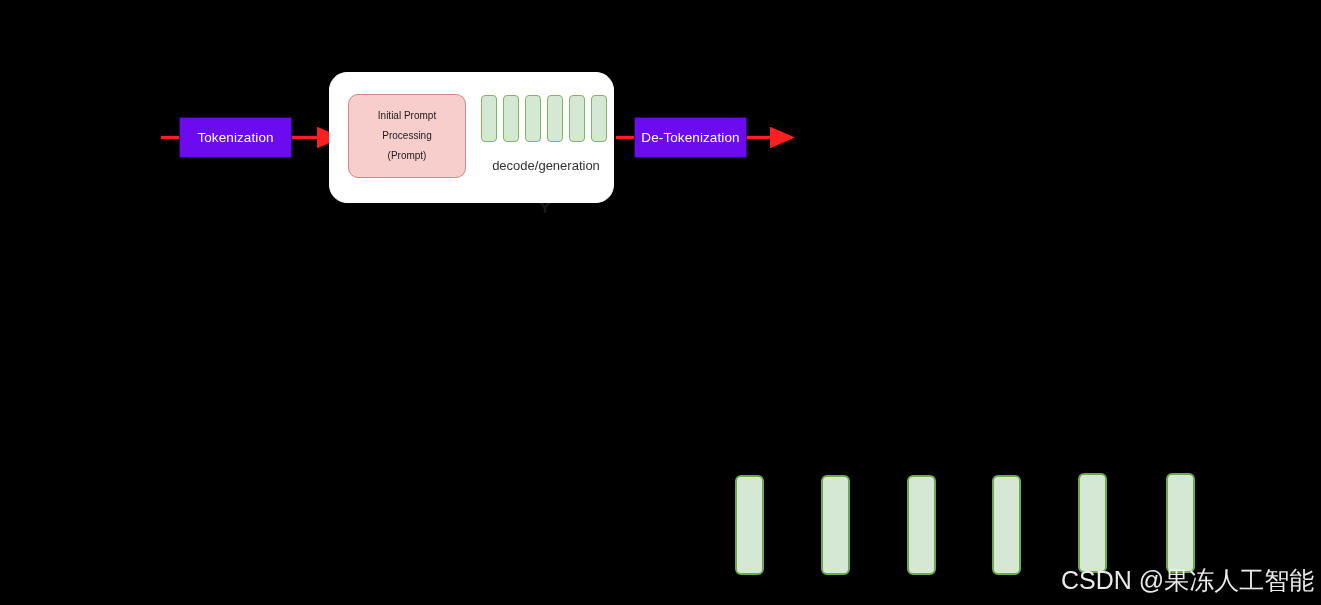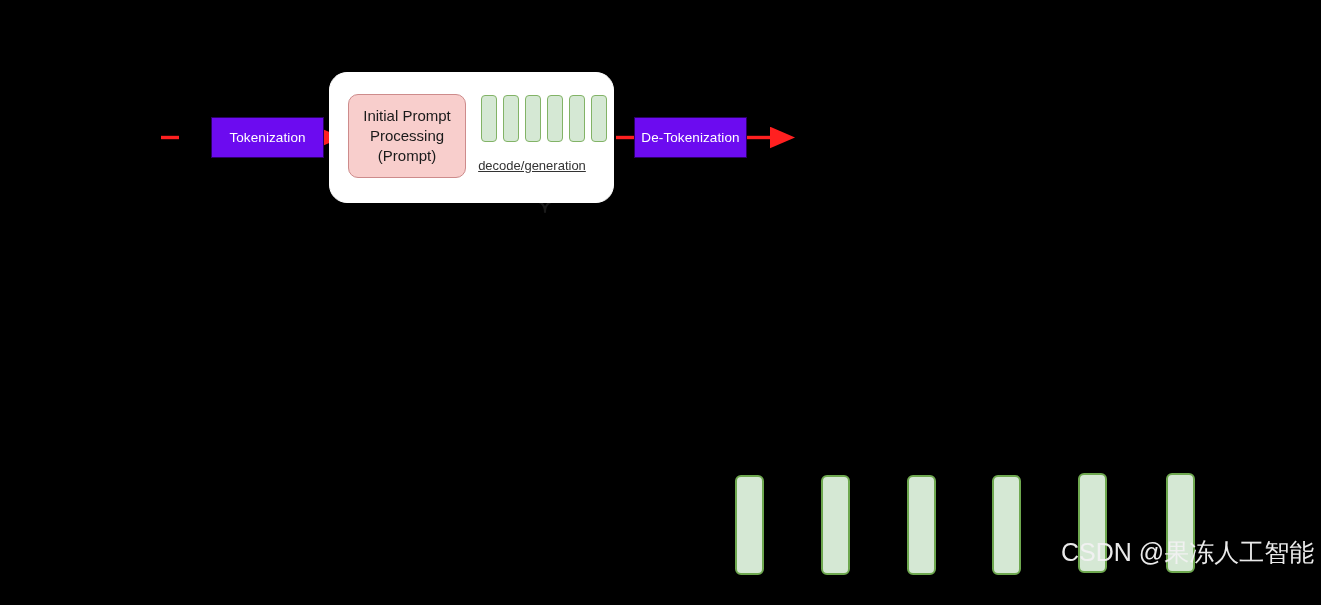--- a/index.html
+++ b/index.html
@@ -47,21 +47,21 @@
     border: 1px solid #ffffff;
     border-radius: 18px;
   }
 
   
   .prefill-box {
     background: #f8cecc;
     border: 1.3px solid #cd8b8b;
     border-radius: 10px;
     color: #1a1a1a;
-    font-size: 15px;
+    font-size: 10px;
     line-height: 20px;
     display: flex;
     flex-direction: column;
     align-items: center;
     justify-content: center;
     text-align: center;
   }
 
   
   .token-bar {
@@ -134,47 +134,47 @@
                Q479,201 492,201
                L533,201
                Q545,201 545,212
                Q545,201 557,201
                L598,201
                Q611,201 611,188
                L611,136" fill="none" stroke="#1a1a1a" stroke-width="2.1" stroke-linecap="round" stroke-linejoin="round"></path>
     </g>
   </svg>
 
-  <div class="abs proc-box" style="left:179px; top:117px; width:113px; height:41px;margin-left:32px;">
+  <div class="abs proc-box" style="left:179px; top:117px; width:113px; height:41px;">
     <span>Tokenization</span>
   </div>
 
   <div class="abs engine-card" style="left:329px; top:72px; width:285px; height:131px;"></div>
 
   <div class="abs prefill-box" style="left:348px; top:94px; width:118px; height:84px;">
     <span>Initial Prompt</span>
     <span>Processing</span>
     <span>(Prompt)</span>
   </div>
 
   <div class="abs token-bar" style="left:481px; top:95px; width:16px; height:47px;"></div>
   <div class="abs token-bar" style="left:503px; top:95px; width:16px; height:47px;"></div>
   <div class="abs token-bar" style="left:525px; top:95px; width:16px; height:47px;"></div>
   <div class="abs token-bar" style="left:547px; top:95px; width:16px; height:47px;"></div>
   <div class="abs token-bar" style="left:569px; top:95px; width:16px; height:47px;"></div>
   <div class="abs token-bar" style="left:591px; top:95px; width:16px; height:47px;"></div>
 
-  <div class="abs caption" style="left:472px; top:159px; width:120px; text-align:center;text-decoration:underline;">decode/generation</div>
+  <div class="abs caption" style="left:486px; top:159px; width:120px; text-align:center;">decode/generation</div>
 
   <div class="abs proc-box" style="left:634px; top:117px; width:113px; height:41px;text-align:center;">
     <span>De-Tokenization</span>
   </div>
 
   <div class="abs token-bar-lg" style="left:735px; top:475px; width:29px; height:100px;"></div>
   <div class="abs token-bar-lg" style="left:821px; top:475px; width:29px; height:100px;"></div>
   <div class="abs token-bar-lg" style="left:907px; top:475px; width:29px; height:100px;"></div>
   <div class="abs token-bar-lg" style="left:992px; top:475px; width:29px; height:100px;"></div>
   <div class="abs token-bar-lg" style="left:1078px; top:473px; width:29px; height:100px;"></div>
   <div class="abs token-bar-lg" style="left:1166px; top:473px; width:29px; height:100px;"></div>
 
-  <div class="abs watermark" style="left:1061px; top:540px;">CSDN @果冻人工智能</div>
+  <div class="abs watermark" style="left:1061px; top:568px;">CSDN @果冻人工智能</div>
 
 </div>
 
 </body></html>

